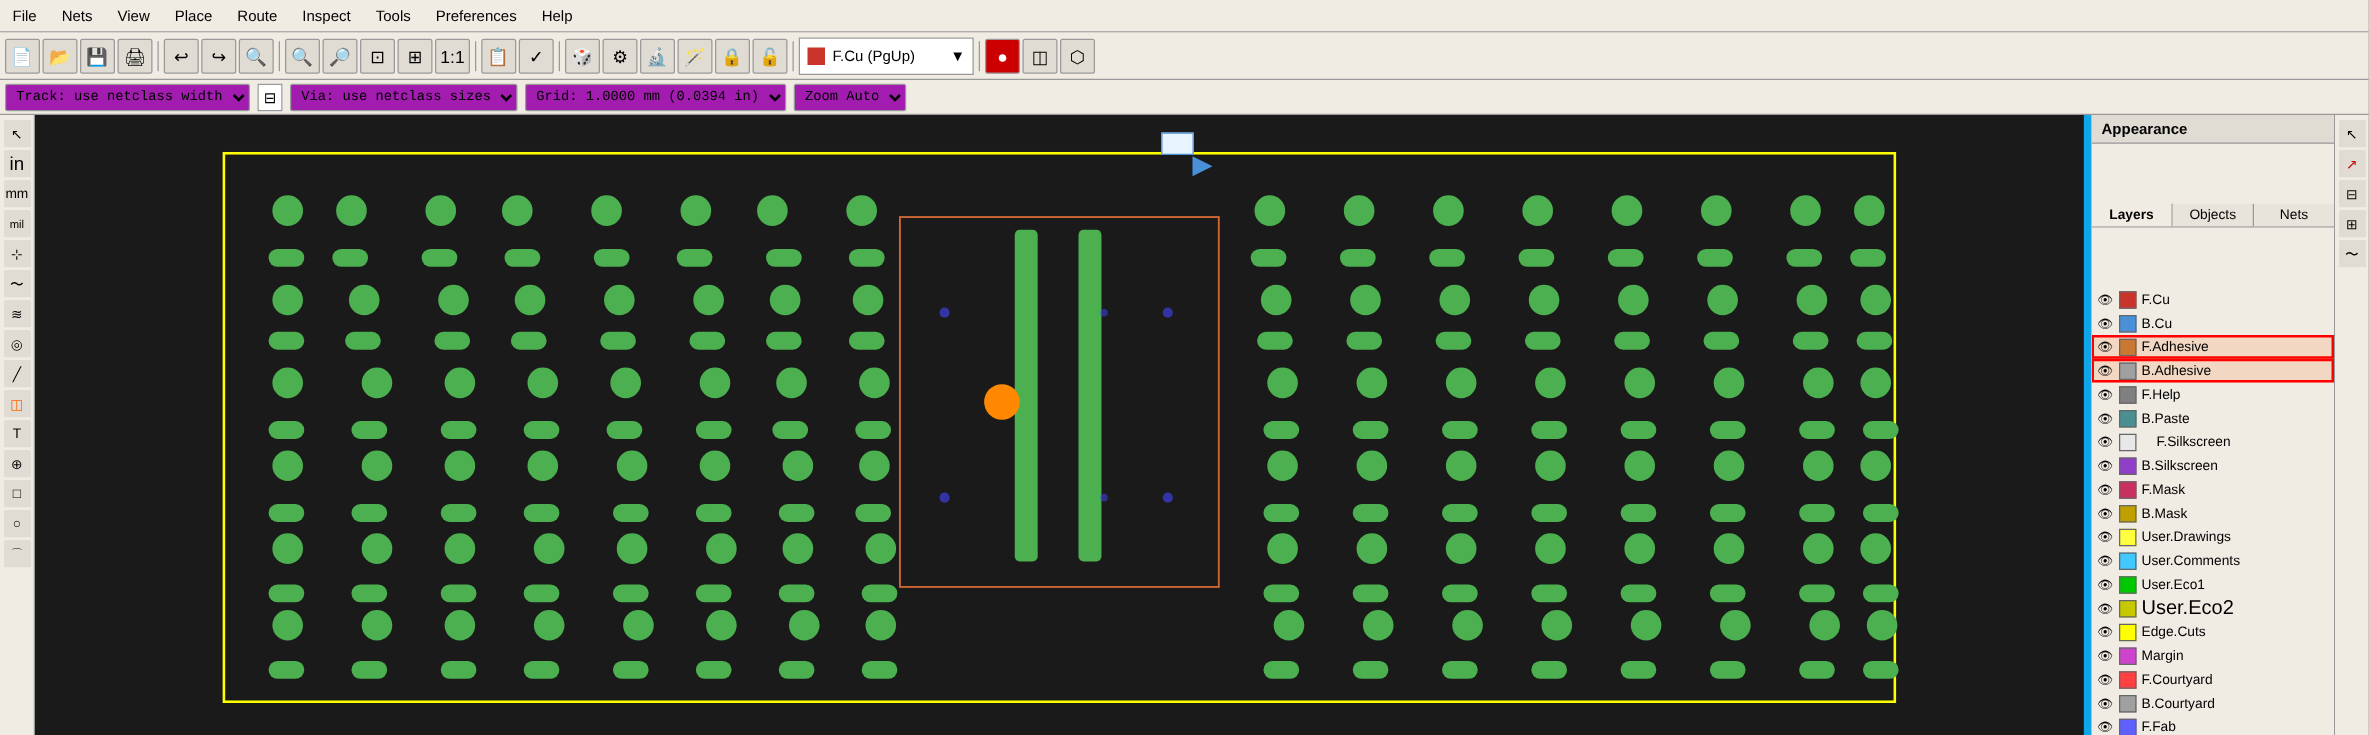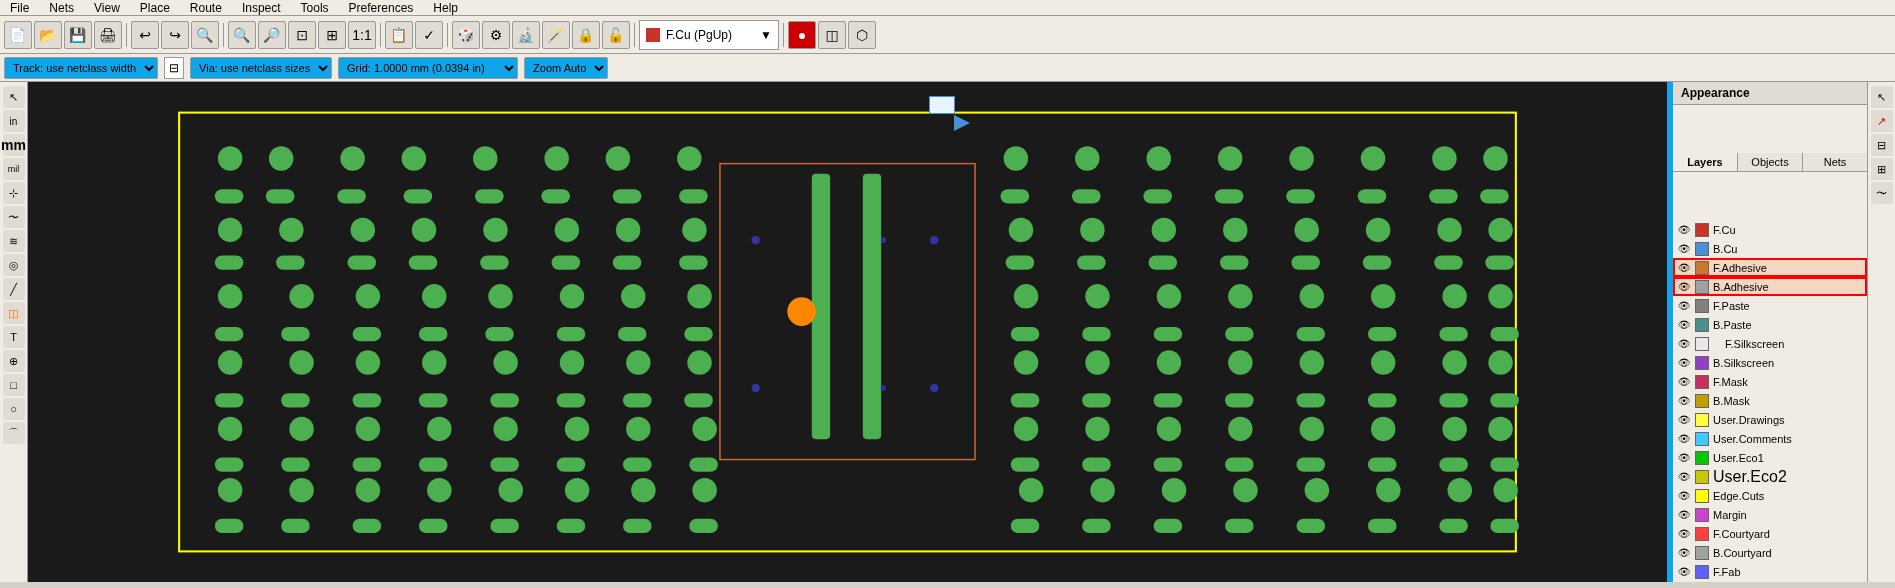--- a/index.html
+++ b/index.html
@@ -1,29 +1,29 @@
 <!DOCTYPE html>
 <html><head>
   <meta charset="utf-8">
   <style>
     * { margin: 0; padding: 0; box-sizing: border-box; }
     body { width: 1895px; height: 588px; overflow: hidden; font-family: 'Segoe UI', Arial, sans-serif; font-size: 12px; background: #d4d0c8; }
 
     
-    #menubar { display: flex; align-items: center; background: #f0ece4; height: 16px; border-bottom: 1px solid #999; padding: 0 4px; gap: 8px; }
+    #menubar { display: flex; align-items: center; background: #f0ece4; height: 26px; border-bottom: 1px solid #999; padding: 0 4px; gap: 8px; }
     #menubar span { cursor: pointer; padding: 2px 6px; font-size: 12px; }
 
     
     #toolbar { display: flex; align-items: center; background: #f0ece4; height: 38px; border-bottom: 1px solid #999; padding: 2px 4px; gap: 2px; flex-wrap: nowrap; }
     .tb-btn { width: 28px; height: 28px; background: #e0dcd4; border: 1px solid #999; border-radius: 2px; cursor: pointer; display: flex; align-items: center; justify-content: center; font-size: 14px; }
     .tb-sep { width: 1px; height: 24px; background: #999; margin: 0 2px; }
 
     
     #toolbar2 { display: flex; align-items: center; background: #f0ece4; height: 28px; border-bottom: 1px solid #999; padding: 2px 4px; gap: 6px; }
-    .tb2-select { height: 22px; background: #0ea5e9; border: 1px solid #999; border-radius: 2px; font-size: 11px; padding: 0 4px; cursor: pointer; }
+    .tb2-select { height: 22px; background: #a21caf; border: 1px solid #999; border-radius: 2px; font-size: 11px; padding: 0 4px; cursor: pointer; font-family: Liberation Mono, monospace; }
 
     
     #main { display: flex; height: calc(588px - 22px - 38px - 28px); }
 
     
     #left-tools { width: 28px; background: #f0ece4; border-right: 1px solid #999; display: flex; flex-direction: column; align-items: center; padding: 4px 2px; gap: 2px; }
     .lt-btn { width: 22px; height: 22px; background: #e0dcd4; border: 1px solid transparent; border-radius: 2px; cursor: pointer; display: flex; align-items: center; justify-content: center; font-size: 11px; }
 
     
     #canvas { flex: 1; background: #1a1a1a; position: relative; overflow: hidden; }
@@ -119,22 +119,22 @@
   </select>
   <select class="tb2-select">
     <option>Zoom Auto</option>
   </select>
 </div>
 
 <div id="main">
 
   <div id="left-tools">
     <div class="lt-btn">↖</div>
-    <div class="lt-btn" style="font-size:10px;">in</div>
-    <div class="lt-btn" style="font-size:14px;font-weight:bold;">mm</div>
+    <div class="lt-btn" style="font-size:15px;">in</div>
+    <div class="lt-btn" style="font-size:11px;">mm</div>
     <div class="lt-btn" style="font-size:9px;">mil</div>
     <div class="lt-btn">⊹</div>
     <div class="lt-btn">〜</div>
     <div class="lt-btn">≋</div>
     <div class="lt-btn">◎</div>
     <div class="lt-btn">╱</div>
     <div class="lt-btn" style="color:#ff6600;">◫</div>
     <div class="lt-btn">T</div>
     <div class="lt-btn">⊕</div>
     <div class="lt-btn">□</div>
@@ -400,21 +400,21 @@
           <span style="font-size: 11px;">F.Adhesive</span>
         </div>
         <div class="layer-row" style="outline: red solid 2px; outline-offset: -2px; background: rgba(255, 100, 0, 0.15);">
           <div class="layer-eye" style="font-size: 10px;">👁</div>
           <div class="layer-color" style="background: rgb(160, 160, 160);"></div>
           <span style="font-size: 11px;">B.Adhesive</span>
         </div>
         <div class="layer-row">
           <div class="layer-eye" style="font-size: 10px;">👁</div>
           <div class="layer-color" style="background: rgb(128, 128, 128);"></div>
-          <span style="font-size: 11px;">F.Paste</span>
+          <span style="font-size: 11px;">F.Help</span>
         </div>
         <div class="layer-row">
           <div class="layer-eye" style="font-size: 10px;">👁</div>
           <div class="layer-color" style="background: rgb(74, 144, 144);"></div>
           <span style="font-size: 11px;">B.Paste</span>
         </div>
         <div class="layer-row">
           <div class="layer-eye" style="font-size: 10px;">👁</div>
           <div class="layer-color" style="background: rgb(232, 232, 232);"></div>
           <span style="font-size: 11px; padding-left: 12px;">F.Silkscreen</span>

